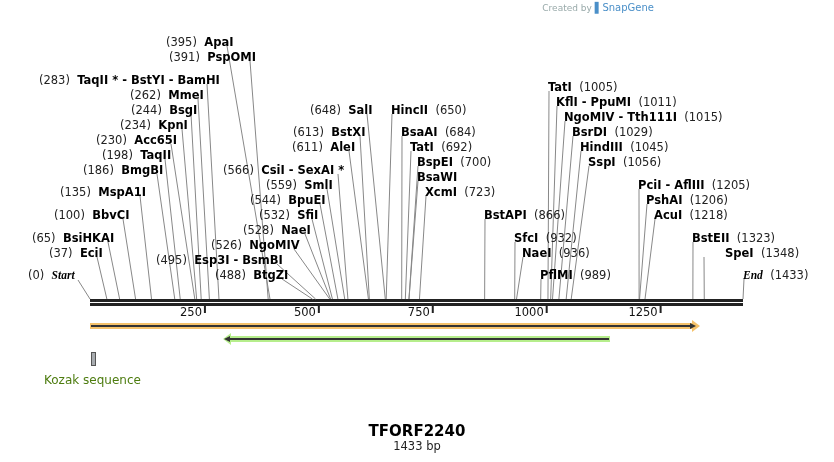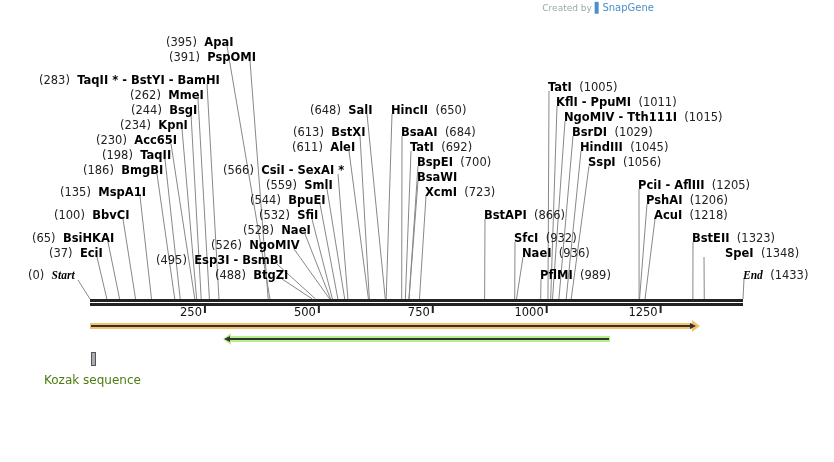--- a/index.html
+++ b/index.html
@@ -156,13 +156,15 @@
       <div class="lbl" style="top: 140px; left: 580px;"><span class="name">HindIII</span>&nbsp;&nbsp;<span class="pos">(1045)</span></div>
       <div class="lbl" style="top: 155px; left: 588px;"><span class="name">SspI</span>&nbsp;&nbsp;<span class="pos">(1056)</span></div>
       <div class="lbl" style="top: 178px; left: 638px;"><span class="name">PciI  - AflIII</span>&nbsp;&nbsp;<span class="pos">(1205)</span></div>
       <div class="lbl" style="top: 193px; left: 646px;"><span class="name">PshAI</span>&nbsp;&nbsp;<span class="pos">(1206)</span></div>
       <div class="lbl" style="top: 208px; left: 654px;"><span class="name">AcuI</span>&nbsp;&nbsp;<span class="pos">(1218)</span></div>
       <div class="lbl" style="top: 231px; left: 692px;"><span class="name">BstEII</span>&nbsp;&nbsp;<span class="pos">(1323)</span></div>
       <div class="lbl" style="top: 246px; left: 725px;"><span class="name">SpeI</span>&nbsp;&nbsp;<span class="pos">(1348)</span></div>
       <div class="lbl" style="top: 268px; left: 743px;"><span class="it">End</span>&nbsp;&nbsp;<span class="pos">(1433)</span></div>
     </div>
 
+  <div class="title">TFORF2240</div>
+  <div class="subtitle">1433 bp</div>
 </div>
 
 </body></html>

